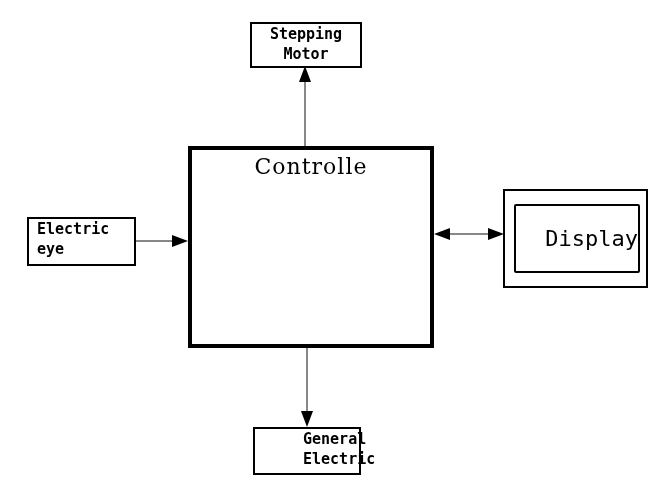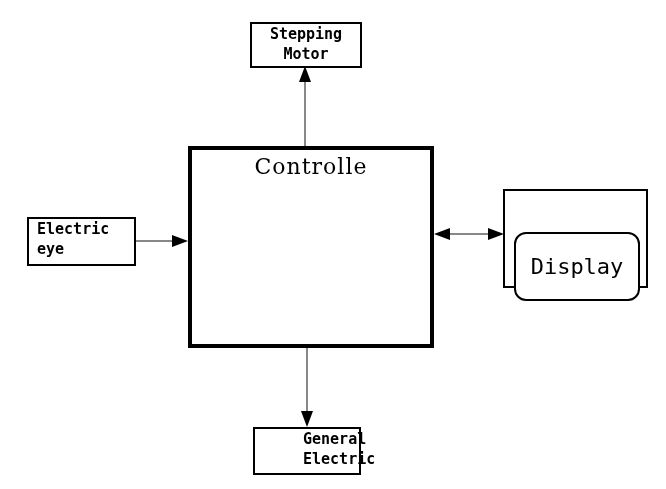--- a/index.html
+++ b/index.html
@@ -83,26 +83,25 @@
     box-sizing: border-box;
     border: 2px solid #000000;
     background: #ffffff;
   }
   #node-display-inner {
     position: absolute;
     left: 514px; top: 204px;
     width: 126px; height: 69px;
     box-sizing: border-box;
     border: 2px solid #000000;
-    border-radius: 12px;
+    border-radius: 2px;
     background: #ffffff;
     display: flex;
     align-items: center;
-    justify-content: center;
-    margin-top: 28px;
+    justify-content: flex-end;
   }
   #node-display-inner .node-label {
     font-family: "DejaVu Sans Mono", monospace;
     font-weight: normal;
     font-size: 22px;
     line-height: 26px;
   }
 
   
   #connectors {

